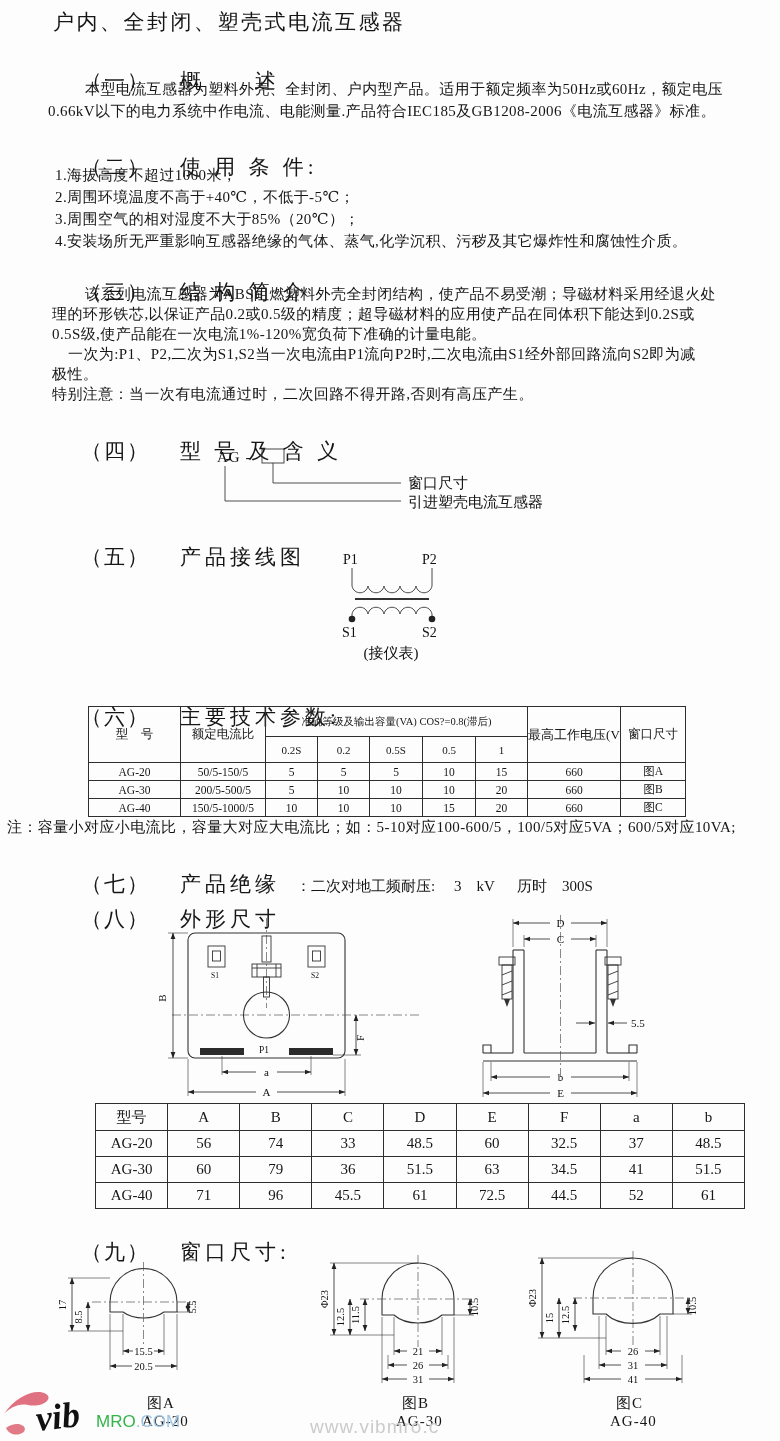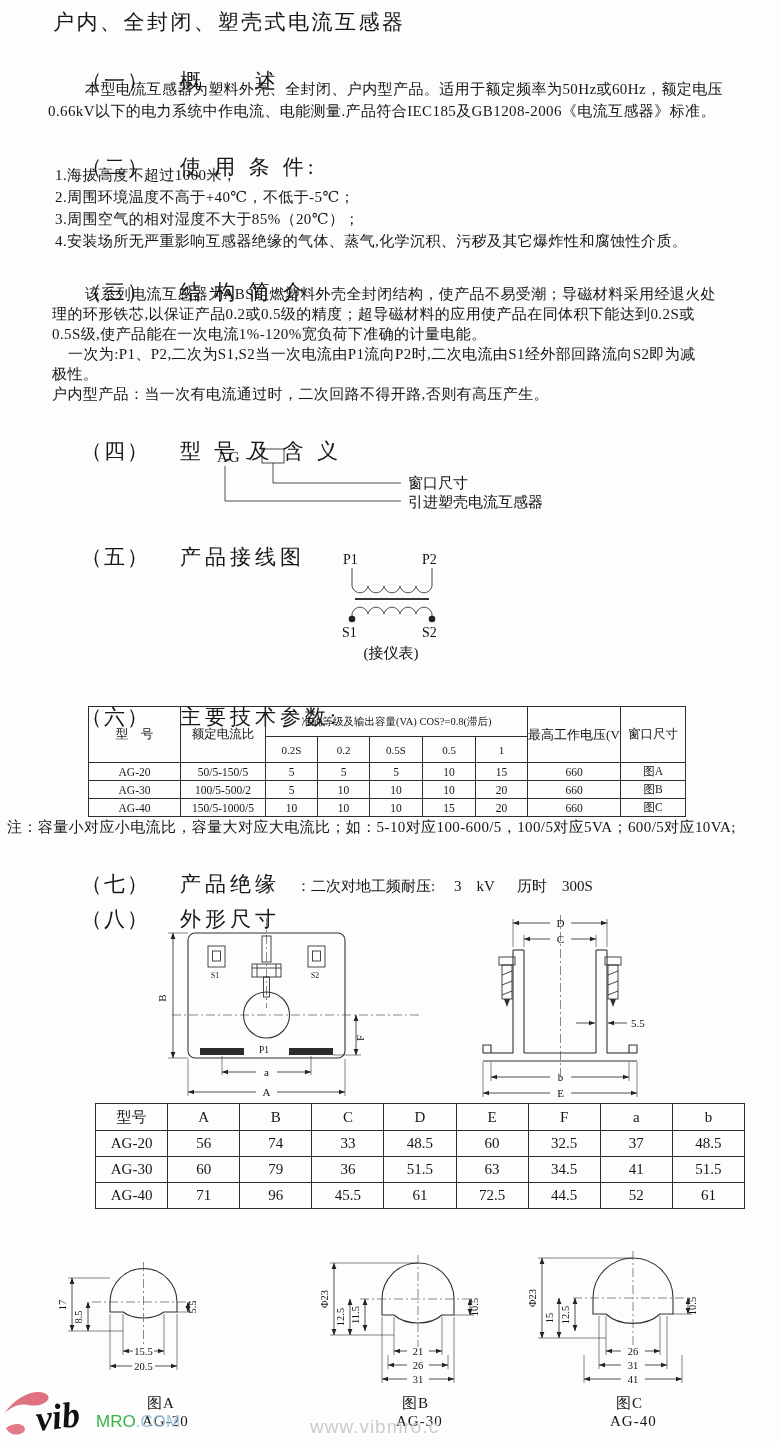--- a/index.html
+++ b/index.html
@@ -73,21 +73,21 @@
   <div class="bl" style="left:55px;top:232px">4.安装场所无严重影响互感器绝缘的气体、蒸气,化学沉积、污秽及其它爆炸性和腐蚀性介质。</div>
 
   <div class="h" style="top:253px">
     <span class="hn">（三）</span><span class="ht">结 构 简 介</span>
   </div>
   <div class="bl" style="left:85px;top:285px">该系列电流互感器为ABS阻燃塑料外壳全封闭结构，使产品不易受潮；导磁材料采用经退火处</div>
   <div class="bl" style="left:52px;top:305px">理的环形铁芯,以保证产品0.2或0.5级的精度；超导磁材料的应用使产品在同体积下能达到0.2S或</div>
   <div class="bl" style="left:52px;top:325px">0.5S级,使产品能在一次电流1%-120%宽负荷下准确的计量电能。</div>
   <div class="bl" style="left:68px;top:345px">一次为:P1、P2,二次为S1,S2当一次电流由P1流向P2时,二次电流由S1经外部回路流向S2即为减</div>
   <div class="bl" style="left:52px;top:365px">极性。</div>
-  <div class="bl" style="left:52px;top:385px">户内型产品：当一次有电流通过时，二次回路不得开路,否则有高压产生。</div>
+  <div class="bl" style="left:52px;top:385px">特别注意：当一次有电流通过时，二次回路不得开路,否则有高压产生。</div>
 
   <div class="h" style="top:412px">
     <span class="hn">（四）</span><span class="ht">型 号 及 含 义</span>
   </div>
   <svg style="left:205px;top:443px" width="360" height="75" viewBox="0 0 360 75">
     <text x="12" y="19" class="t15" letter-spacing="1">AG -</text>
     <rect x="57" y="6" width="22" height="14" class="lnt"></rect>
     <g>
       <line x1="68" y1="20" x2="68" y2="40" class="dim"></line>
       <line x1="68" y1="40" x2="196" y2="40" class="dim"></line>
@@ -159,21 +159,21 @@
         <td>5</td>
             <td>5</td>
             <td>5</td>
             <td>10</td>
             <td>15</td>
         <td>660</td>
             <td>图A</td>
       </tr>
       <tr>
         <td>AG-30</td>
-            <td>100/5-500/2</td>
+            <td>200/5-500/5</td>
         <td>5</td>
             <td>10</td>
             <td>10</td>
             <td>10</td>
             <td>20</td>
         <td>660</td>
             <td>图B</td>
       </tr>
       <tr>
         <td>AG-40</td>
@@ -349,20 +349,23 @@
             <td>61</td>
             <td>72.5</td>
             <td>44.5</td>
             <td>52</td>
             <td>61</td>
       </tr>
     </tbody>
       </table>
   </div>
 
+  <div class="h" style="top:1213px">
+    <span class="hn">（九）</span><span class="ht">窗口尺寸:</span>
+  </div>
 
   <svg style="left:48px;top:1252px" width="165" height="140" viewBox="0 0 165 140">
     <path d="M62,50 A33.5,33.5 0 1 1 129,50 L129,60 L116,60 A28,19 0 0 1 75,60 L62,60 Z" class="ln"></path>
     <line x1="44" y1="50" x2="148" y2="50" class="cl"></line>
     <line x1="95.5" y1="10" x2="95.5" y2="92" class="cl"></line>
     <g>
       <line x1="62" y1="26" x2="20" y2="26" class="ext"></line>
       <line x1="75" y1="79" x2="20" y2="79" class="ext"></line>
       <line x1="24" y1="26" x2="24" y2="79" class="dim" marker-start="url(#arw)" marker-end="url(#arw)"></line>
       <line x1="40" y1="50" x2="40" y2="79" class="dim" marker-start="url(#arw)" marker-end="url(#arw)"></line>

